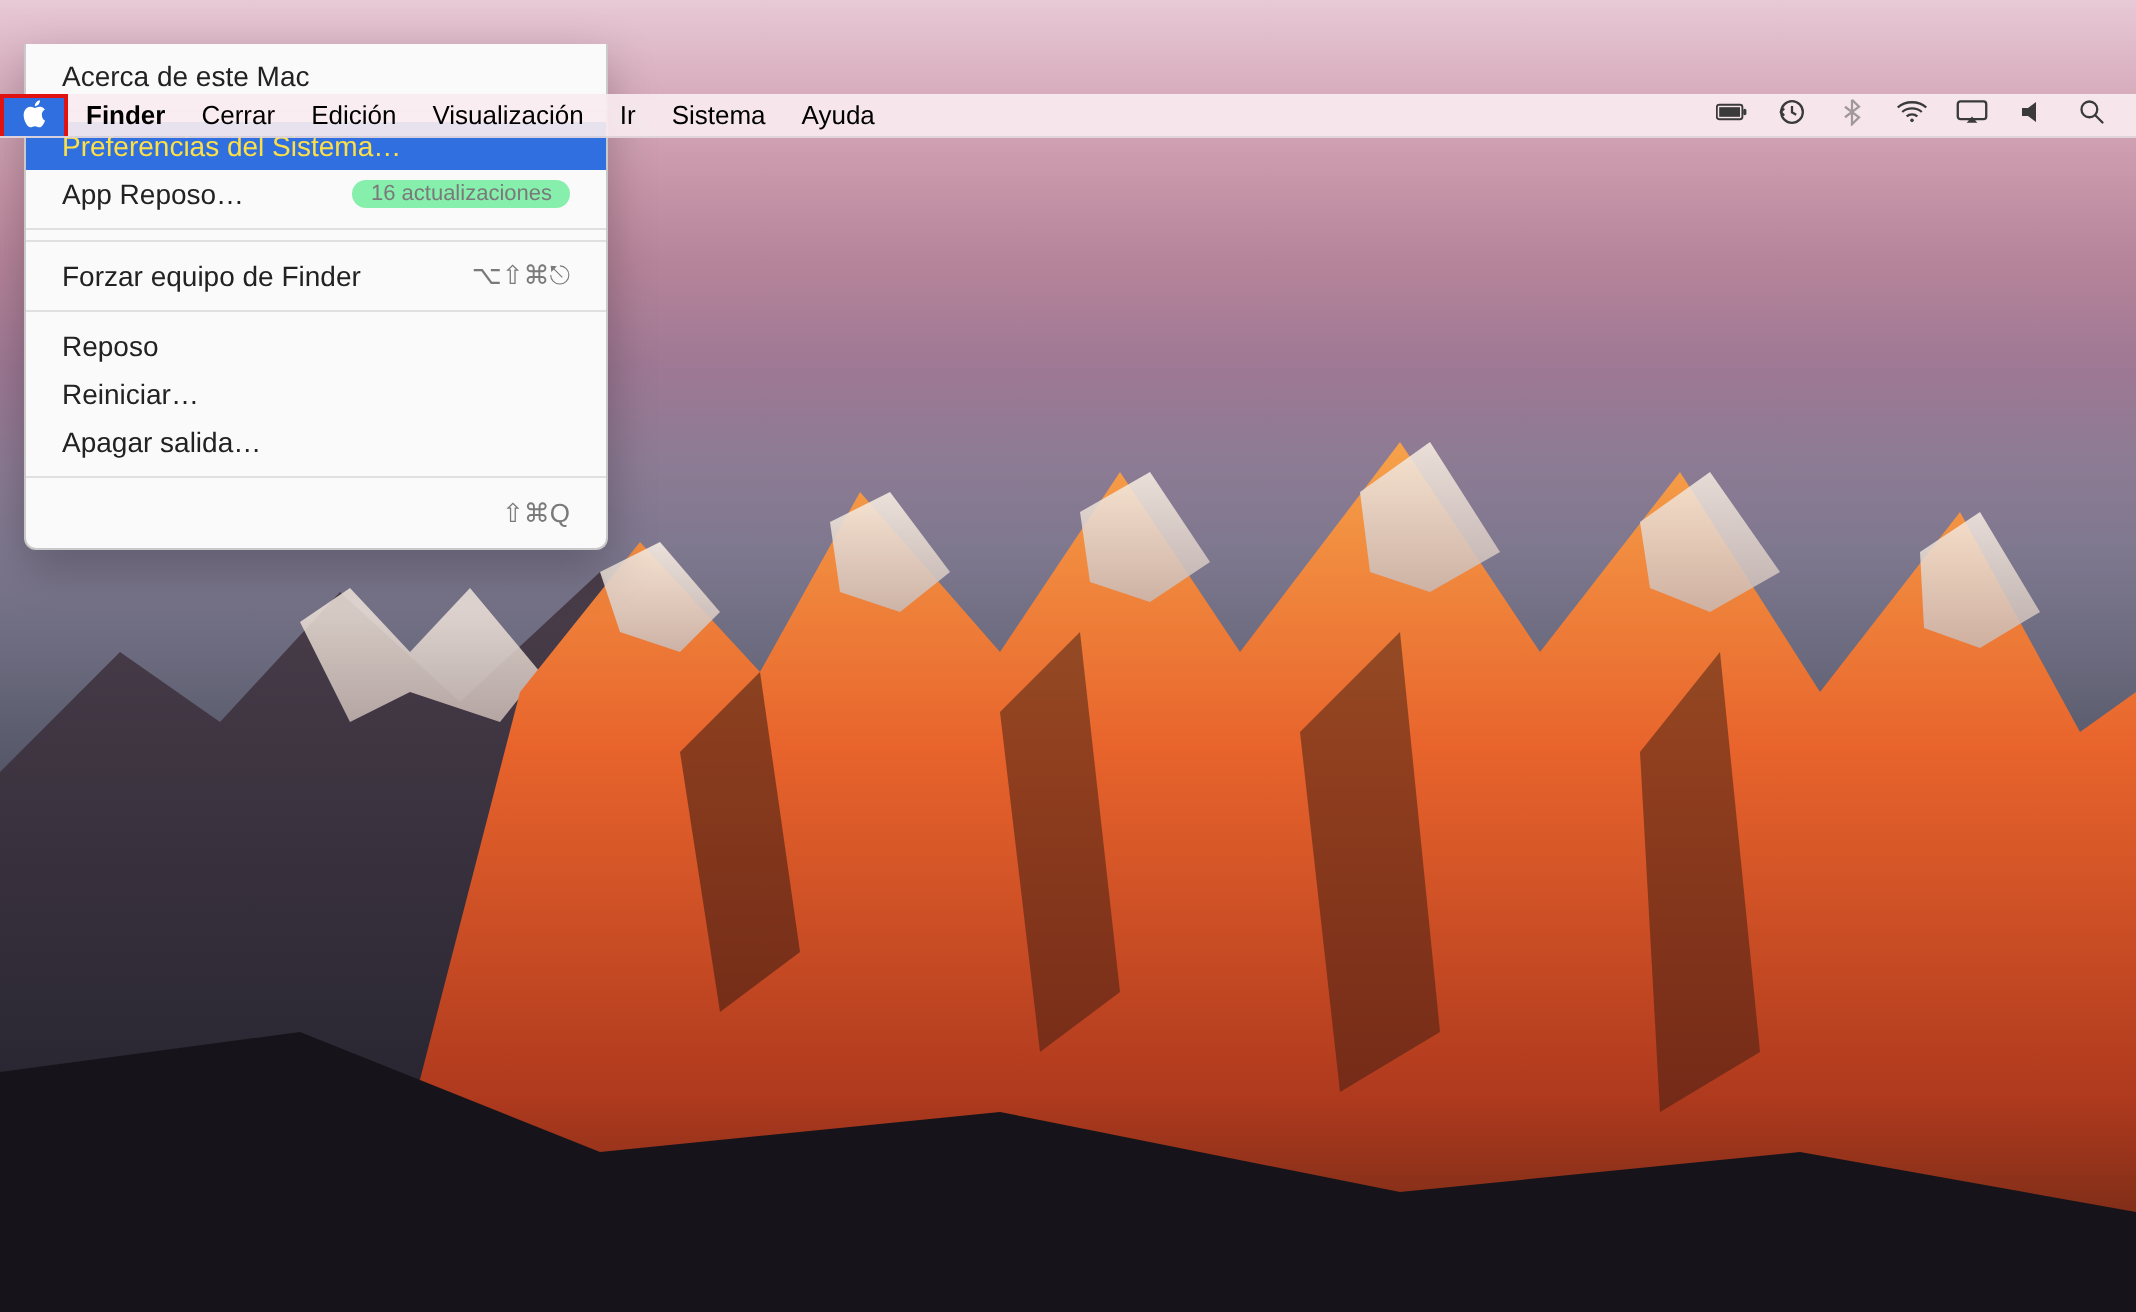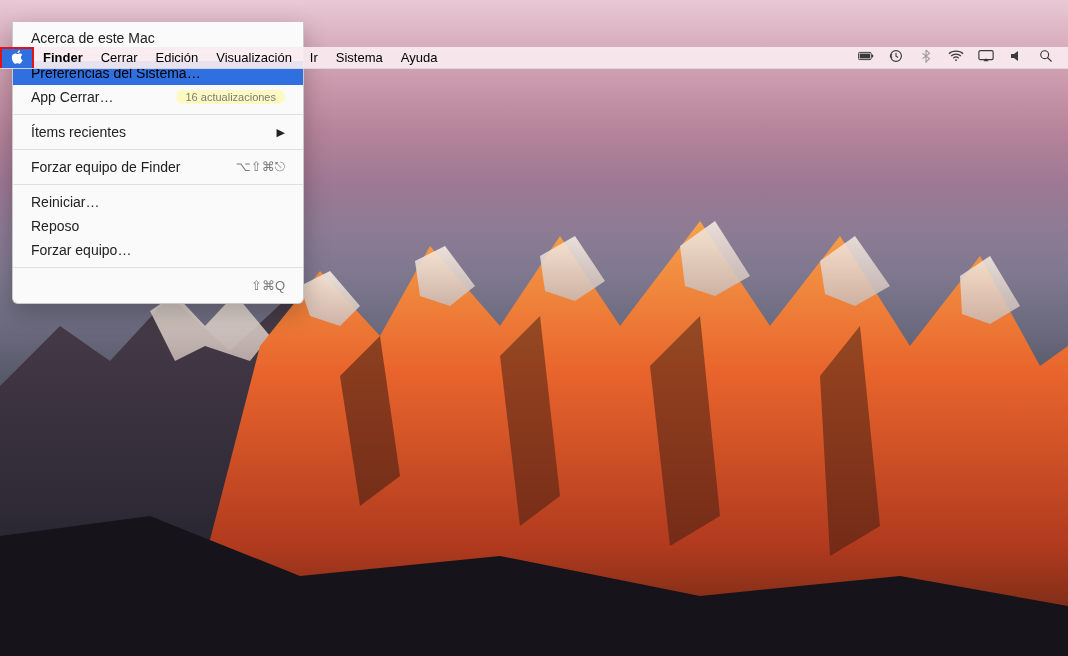--- a/index.html
+++ b/index.html
@@ -98,35 +98,35 @@
       display: flex;
       align-items: center;
       height: 24px;
       padding: 0 18px;
       cursor: default;
     }
     .dd-item .label { flex: 0 0 auto; }
     .dd-item .spacer { flex: 1 1 auto; }
     .dd-item .right { color: #7a7a7a; font-size: 13px; }
     .dd-item .badge {
-      background: #fef9c3;
+      background: #86efac;
       color: #7a7a7a;
       border-radius: 9px;
       padding: 1px 9px;
       font-size: 11px;
     }
     .dd-item .arrow { color: #222; font-size: 11px; margin-left: 8px; }
     .dd-sep {
       height: 1px;
       background: #e0e0e0;
       margin: 5px 0;
     }
     .dd-item.highlight {
       background: #2f6fe0;
-      color: #000000;
+      color: #fde047;
     }
     .annot {
       position: absolute;
       border: 3px solid #e11212;
       pointer-events: none;
     }
     .annot-row {
       left: 12px;
       top: 52px;
       width: 292px;
@@ -204,45 +204,40 @@
 
 <div class="dropdown">
   <div class="dd-item">
     <span class="label">Acerca de este Mac</span>
   </div>
   <div class="dd-sep"></div>
   <div class="dd-item highlight">
     <span class="label">Preferencias del Sistema…</span>
   </div>
   <div class="dd-item">
-    <span class="label">App Cerrar…</span>
+    <span class="label">App Reposo…</span>
     <span class="spacer"></span>
     <span class="badge">16 actualizaciones</span>
   </div>
   <div class="dd-sep"></div>
-  <div class="dd-item">
-    <span class="label">Ítems recientes</span>
-    <span class="spacer"></span>
-    <span class="arrow">▶</span>
-  </div>
   <div class="dd-sep"></div>
   <div class="dd-item">
     <span class="label">Forzar equipo de Finder</span>
     <span class="spacer"></span>
     <span class="right">⌥⇧⌘⎋</span>
   </div>
   <div class="dd-sep"></div>
   <div class="dd-item">
+    <span class="label">Reposo</span>
+  </div>
+  <div class="dd-item">
     <span class="label">Reiniciar…</span>
   </div>
   <div class="dd-item">
-    <span class="label">Reposo</span>
-  </div>
-  <div class="dd-item">
-    <span class="label">Forzar equipo…</span>
+    <span class="label">Apagar salida…</span>
   </div>
   <div class="dd-sep"></div>
   <div class="dd-item">
     <span class="spacer"></span>
     <span class="right">⇧⌘Q</span>
   </div>
 </div>
 
 <div class="annot annot-row"></div>
 

